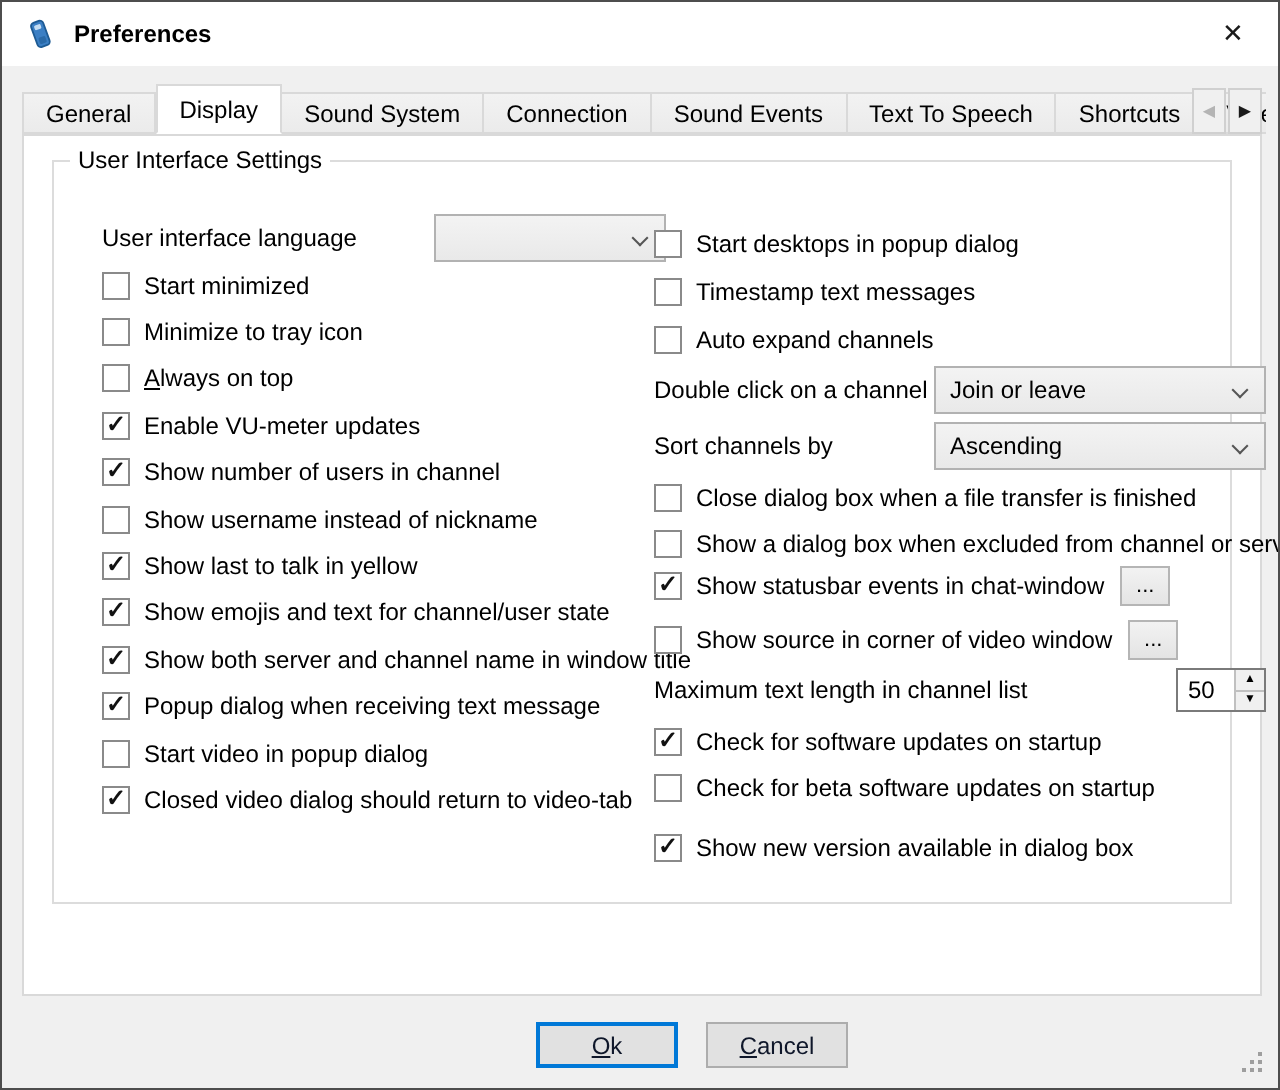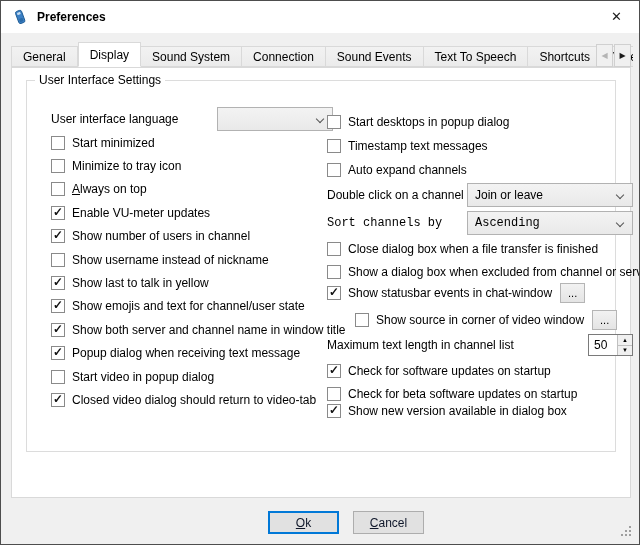--- a/index.html
+++ b/index.html
@@ -262,63 +262,63 @@
           <span class="lbl">Auto expand channels</span>
         </div>
 
         <div class="combo-row" style="margin-bottom:4px;">
           <span class="lbl">Double click on a channel</span>
           <span class="combo">
             <span>Join or leave</span>
             <span class="chev"></span>
           </span>
         </div>
-        <div class="combo-row" style="margin-bottom:5px;font-family:Liberation Mono, monospace;">
+        <div class="combo-row" style="margin-bottom:5px;">
           <span class="lbl">Sort channels by</span>
           <span class="combo">
             <span>Ascending</span>
             <span class="chev"></span>
           </span>
         </div>
 
         <div class="row cbrow" style="margin-bottom:7px;">
           <span class="cb"></span>
           <span class="lbl">Close dialog box when a file transfer is finished</span>
         </div>
         <div class="row cbrow" style="margin-bottom:4px;">
           <span class="cb"></span>
           <span class="lbl">Show a dialog box when excluded from channel or server</span>
         </div>
         <div class="row" style="height:20px; margin-bottom:7px;">
           <span class="cb checked"></span>
           <span class="lbl">Show statusbar events in chat-window</span>
           <button class="more-btn">...</button>
         </div>
-        <div class="row" style="height:20px; margin-bottom:4px;margin-left:28px;">
+        <div class="row" style="height:20px; margin-bottom:4px;">
           <span class="cb"></span>
           <span class="lbl">Show source in corner of video window</span>
           <button class="more-btn">...</button>
         </div>
 
         <div class="spin-row" style="margin-bottom:6px;justify-content:space-between;">
           <span class="lbl">Maximum text length in channel list</span>
           <span class="spin">
             <span class="spin-val">50</span>
             <span class="spin-btns">
               <span class="spin-up">▲</span>
               <span class="spin-down">▼</span>
             </span>
           </span>
         </div>
 
         <div class="row cbrow" style="margin-bottom:7px;">
           <span class="cb checked"></span>
           <span class="lbl">Check for software updates on startup</span>
         </div>
-        <div class="row cbrow" style="margin-bottom:1px;">
+        <div class="row cbrow" style="margin-bottom:14px;">
           <span class="cb"></span>
           <span class="lbl">Check for beta software updates on startup</span>
         </div>
         <div class="row cbrow">
           <span class="cb checked"></span>
           <span class="lbl">Show new version available in dialog box</span>
         </div>
       </div>
     </div>
   </div>

